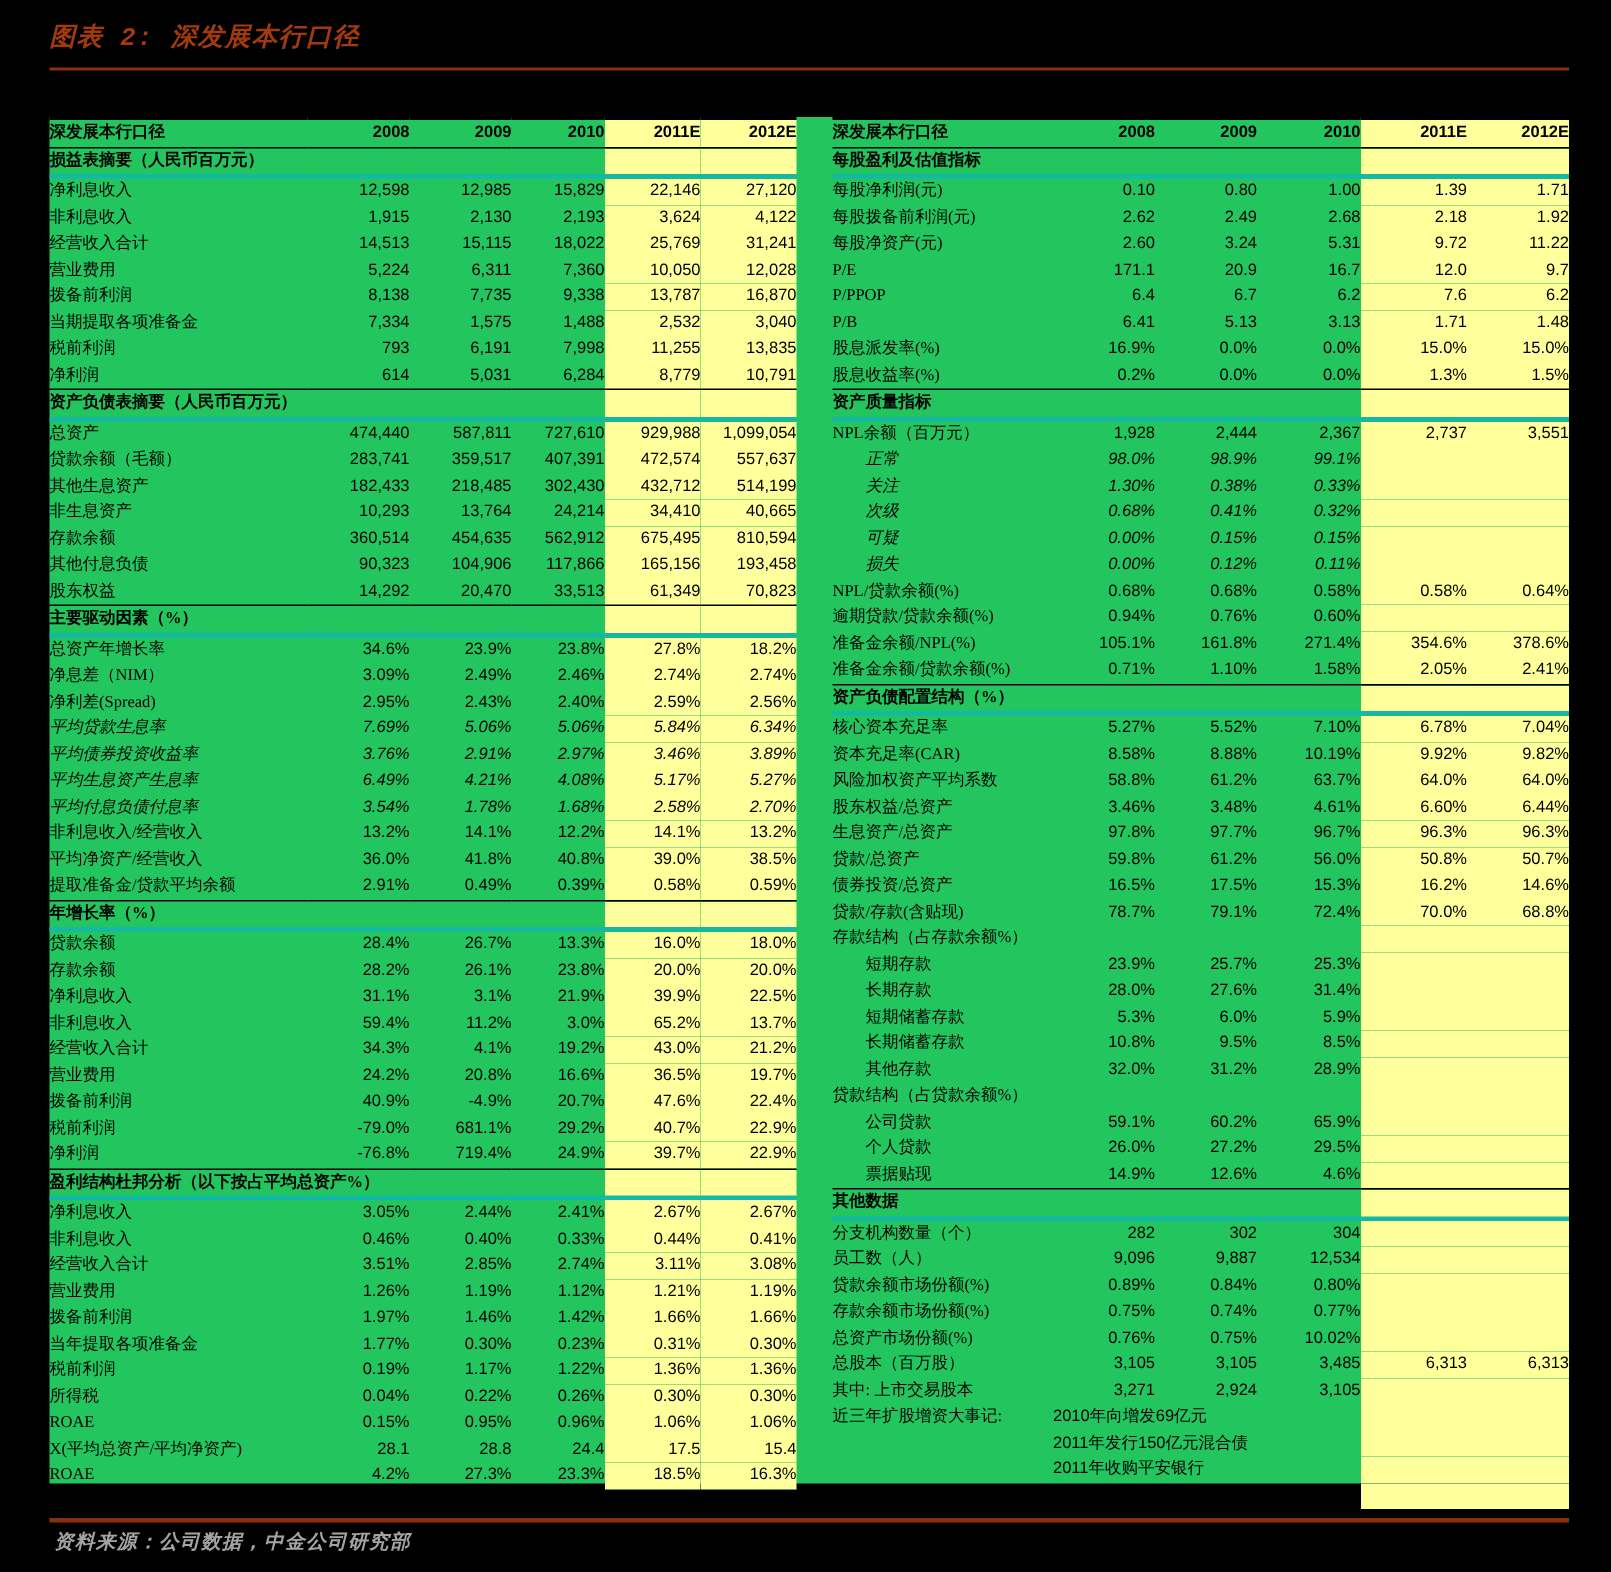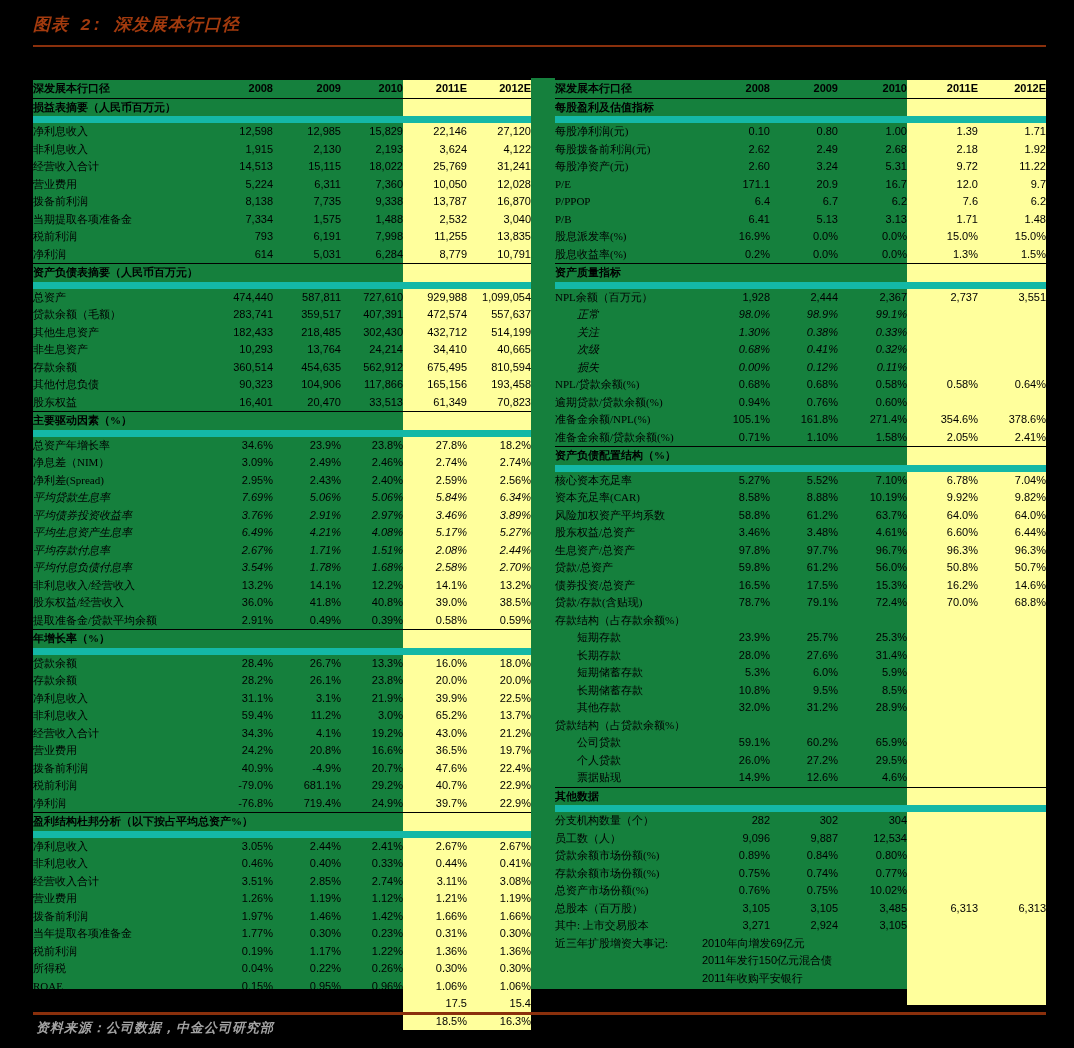--- a/index.html
+++ b/index.html
@@ -12,21 +12,21 @@
     position:absolute;left:33px;top:13px;
     font-family:Liberation Mono, monospace;
     font-size:17px;font-weight:bold;font-style:italic;
     color:#A23A0E;letter-spacing:1px;white-space:nowrap;
   }
   .rule{position:absolute;left:33px;width:1013px;background:#8A300C;}
   .rule-top{top:45px;height:2px;}
   .rule-bottom{top:1012px;height:3px;}
   .content{
     position:absolute;left:33px;top:78px;width:1013px;height:911px;
-    background:#15803d;
+    background:#22c55e;
   }
   .tbl-wrap{position:absolute;top:0;}
   .tbl-wrap.left{left:0;}
   .tbl-wrap.right{left:522px;}
   table.tbl{
     border-collapse:collapse;table-layout:fixed;
     border-bottom:2px solid #000;
   }
   table.tbl tr{height:17.5px;}
   table.tbl th,table.tbl td{
@@ -44,21 +44,21 @@
   }
   .num{text-align:right;padding-right:4px;font-family:"Liberation Sans",sans-serif;}
   td.label{
     text-align:left;padding-left:2px;
     font-family:"Liberation Serif",serif;font-size:11.5px;
   }
   td.label.indent{padding-left:22px;}
   .ital{font-style:italic;}
   
   tr.section td{
-    border-top:1px solid #000;border-bottom:7px solid #14b8a6;
+    border-top:1px solid #000;border-bottom:3px solid #14b8a6;
   }
   td.sec{
     text-align:left;padding-left:2px;font-weight:bold;
     font-family:"Liberation Serif",serif;font-size:11.5px;
   }
   
   .y{background:#FFFF9C;}
   td.note{
     text-align:left;padding-left:14px;
     font-family:"Liberation Sans",sans-serif;font-size:11px;
@@ -215,21 +215,21 @@
             <tr>
               <td class="label">其他付息负债</td>
               <td class="num">90,323</td>
               <td class="num">104,906</td>
               <td class="num">117,866</td>
               <td class="num y">165,156</td>
               <td class="num y">193,458</td>
             </tr>
             <tr>
               <td class="label">股东权益</td>
-              <td class="num">16,401</td>
+              <td class="num">14,292</td>
               <td class="num">20,470</td>
               <td class="num">33,513</td>
               <td class="num y">61,349</td>
               <td class="num y">70,823</td>
             </tr>
             <tr class="section">
               <td class="sec" colspan="4">主要驱动因素（%）</td>
               <td class="y"></td>
               <td class="y"></td>
             </tr>
@@ -275,45 +275,37 @@
             </tr>
             <tr>
               <td class="label ital">平均生息资产生息率</td>
               <td class="num ital">6.49%</td>
               <td class="num ital">4.21%</td>
               <td class="num ital">4.08%</td>
               <td class="num y ital">5.17%</td>
               <td class="num y ital">5.27%</td>
             </tr>
             <tr>
-              <td class="label ital">平均存款付息率</td>
-              <td class="num ital">2.67%</td>
-              <td class="num ital">1.71%</td>
-              <td class="num ital">1.51%</td>
-              <td class="num y ital">2.08%</td>
-              <td class="num y ital">2.44%</td>
-            </tr>
-            <tr>
               <td class="label ital">平均付息负债付息率</td>
               <td class="num ital">3.54%</td>
               <td class="num ital">1.78%</td>
               <td class="num ital">1.68%</td>
               <td class="num y ital">2.58%</td>
               <td class="num y ital">2.70%</td>
             </tr>
             <tr>
               <td class="label">非利息收入/经营收入</td>
               <td class="num">13.2%</td>
               <td class="num">14.1%</td>
               <td class="num">12.2%</td>
               <td class="num y">14.1%</td>
               <td class="num y">13.2%</td>
             </tr>
             <tr>
-              <td class="label">股东权益/经营收入</td>
+              <td class="label">平均净资产/经营收入</td>
               <td class="num">36.0%</td>
               <td class="num">41.8%</td>
               <td class="num">40.8%</td>
               <td class="num y">39.0%</td>
               <td class="num y">38.5%</td>
             </tr>
             <tr>
               <td class="label">提取准备金/贷款平均余额</td>
               <td class="num">2.91%</td>
               <td class="num">0.49%</td>
@@ -615,20 +607,28 @@
             </tr>
             <tr>
               <td class="label indent ital">次级</td>
               <td class="num ital">0.68%</td>
               <td class="num ital">0.41%</td>
               <td class="num ital">0.32%</td>
               <td class="num y ital"></td>
               <td class="num y ital"></td>
             </tr>
             <tr>
+              <td class="label indent ital">可疑</td>
+              <td class="num ital">0.00%</td>
+              <td class="num ital">0.15%</td>
+              <td class="num ital">0.15%</td>
+              <td class="num y ital"></td>
+              <td class="num y ital"></td>
+            </tr>
+            <tr>
               <td class="label indent ital">损失</td>
               <td class="num ital">0.00%</td>
               <td class="num ital">0.12%</td>
               <td class="num ital">0.11%</td>
               <td class="num y ital"></td>
               <td class="num y ital"></td>
             </tr>
             <tr>
               <td class="label">NPL/贷款余额(%)</td>
               <td class="num">0.68%</td>

